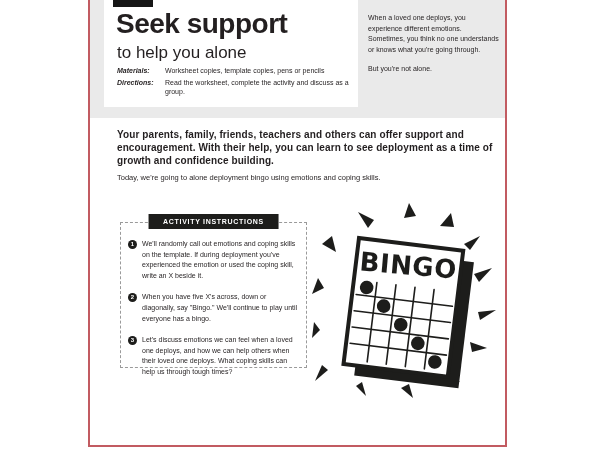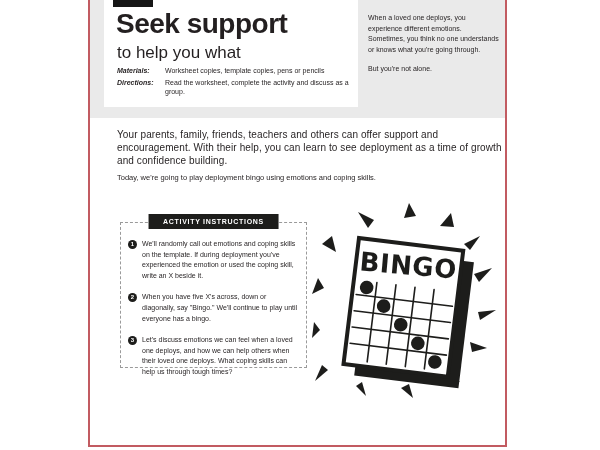--- a/index.html
+++ b/index.html
@@ -24,21 +24,21 @@
   .meta{position:absolute;left:13px;top:66px;width:232px;font-size:7px;line-height:9px;}
   .meta-row{display:flex;margin-bottom:3px;}
   .meta-label{width:48px;flex:0 0 48px;font-weight:700;font-style:italic;}
   .meta-value{flex:1;}
 
   
   .gray-note{position:absolute;left:368px;top:13px;width:132px;font-size:7px;line-height:10.5px;}
   .gray-note p{margin:0 0 9px 0;}
 
   
-  .intro{position:absolute;left:117px;top:128px;width:388px;font-size:10px;font-weight:400;
+  .intro{position:absolute;left:117px;top:128px;width:388px;font-size:10px;font-weight:700;
          line-height:13px;letter-spacing:0.1px;}
   .today{position:absolute;left:117px;top:173px;width:380px;font-size:7.5px;}
 
   
   .instructions{position:absolute;left:120px;top:222px;width:187px;height:146px;
                 border:1px dashed #9a9a9a;box-sizing:border-box;}
   .instructions-label{position:absolute;left:50%;top:-9px;transform:translateX(-50%);
                 background:#1d1d1b;color:#ffffff;font-size:7px;font-weight:700;
                 letter-spacing:0.7px;padding:4px 15px;white-space:nowrap;}
   .items{position:absolute;left:7px;top:16px;width:170px;display:flex;flex-direction:column;gap:11px;}
@@ -57,40 +57,40 @@
 
   <div class="gray-band"></div>
 
   <div class="rule left"></div>
   <div class="rule right"></div>
   <div class="rule bottom"></div>
 
   <div class="header-card">
     <div class="header-tag"></div>
     <div class="title">Seek support</div>
-    <div class="subtitle">to help you what</div>
+    <div class="subtitle">to help you alone</div>
     <div class="meta">
       <div class="meta-row">
         <span class="meta-label">Materials:</span>
         <span class="meta-value">Worksheet copies, template copies, pens or pencils</span>
       </div>
       <div class="meta-row">
         <span class="meta-label">Directions:</span>
         <span class="meta-value">Read the worksheet, complete the activity and discuss as a group.</span>
       </div>
     </div>
   </div>
 
   <div class="gray-note">
     <p>When a loved one deploys, you experience different emotions. Sometimes, you think no one understands or knows what you're going through.</p>
     <p>But you're not alone.</p>
   </div>
 
   <div class="intro">Your parents, family, friends, teachers and others can offer support and encouragement. With their help, you can learn to see deployment as a time of growth and confidence building.</div>
-  <div class="today">Today, we're going to play deployment bingo using emotions and coping skills.</div>
+  <div class="today">Today, we're going to alone deployment bingo using emotions and coping skills.</div>
 
   <div class="instructions">
     <div class="instructions-label">ACTIVITY INSTRUCTIONS</div>
     <div class="items">
       <div class="item">
         <span class="item-num">1</span>
         <span class="item-text">We'll randomly call out emotions and coping skills on the template. If during deployment you've experienced the emotion or used the coping skill, write an X beside it.</span>
       </div>
       <div class="item">
         <span class="item-num">2</span>

